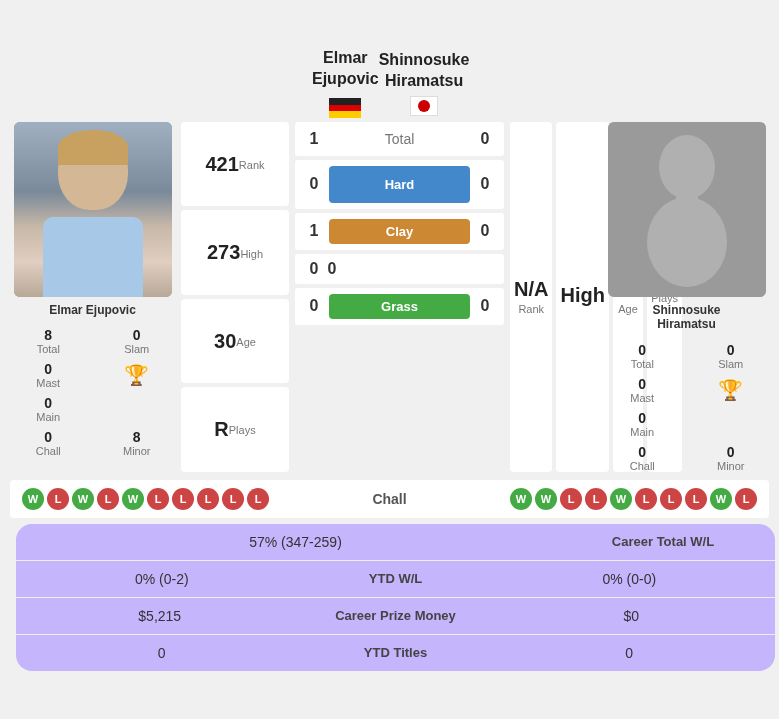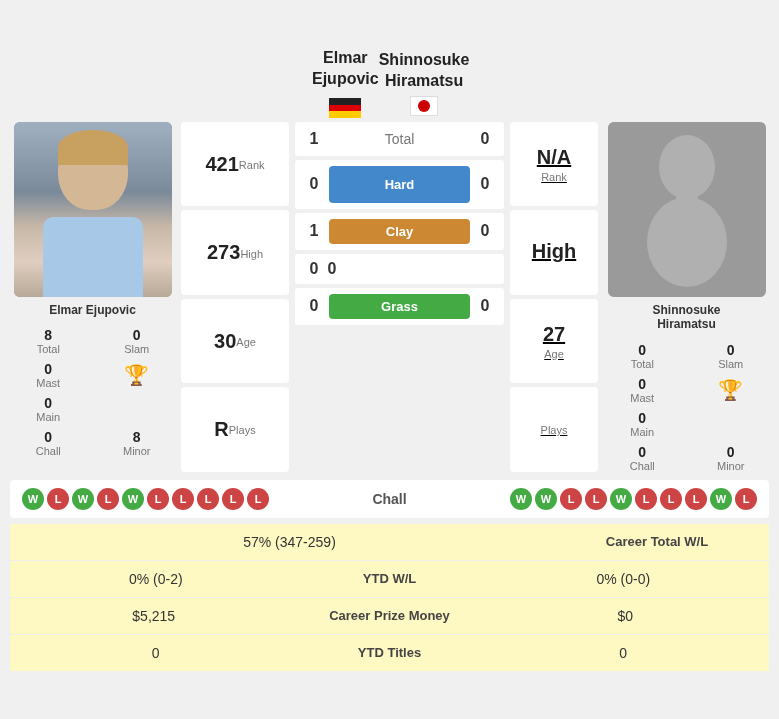--- a/index.html
+++ b/index.html
@@ -12,23 +12,24 @@
       min-height: 100vh;
     }
     .container {
       width: 779px;
       background: #f0f0f0;
       padding: 10px;
     }
     
     .stats-table {
       width: 100%;
-      background: #fef9c3;
-      border-radius: 0;
+      background: #c4b5fd;
+      border-radius: 16px;
       overflow: hidden;
+      margin-left: 6px;
     }
     .stat-card {
       background: #fff;
       border-radius: 4px;
       display: flex;
       flex-direction: row;
       align-items: center;
       justify-content: center;
       padding: 10px 4px;
       flex: 1;
@@ -253,21 +254,21 @@
     <span style="font-size:16px; font-weight:bold; color:#333; width:18px; text-align:center;">0</span>
   </div>
           <div class="score-comp-row" style="display: flex; align-items: center; padding: 6px 10px; background: rgb(255, 255, 255); border-radius: 3px; margin-bottom: 4px;">
     <span style="font-size:16px; font-weight:bold; color:#333; width:18px; text-align:center;">0</span>
     <div style="flex:1; text-align:center; padding:5px 0; border-radius:4px; font-weight:bold; font-size:13px; color:#fff; margin:0 6px; background:#44aa44;">Grass</div>
     <span style="font-size:16px; font-weight:bold; color:#333; width:18px; text-align:center;">0</span>
   </div>
         </div>
     </div>
 
-    <div style="width:88px; flex-shrink:0; display:flex; flex-direction:column; gap:4px;text-decoration:underline;">
+    <div style="width:88px; flex-shrink:0; display:flex; gap:4px;">
       <div class="right-player-stat-card">
         <span class="stat-card-value">N/A</span>
         <span class="stat-card-label">Rank</span>
       </div>
       <div class="right-player-stat-card">
         <span class="stat-card-value">High</span>
         <span class="stat-card-label" style="visibility:hidden;"></span>
       </div>
       <div class="right-player-stat-card">
         <span class="stat-card-value">27</span>

